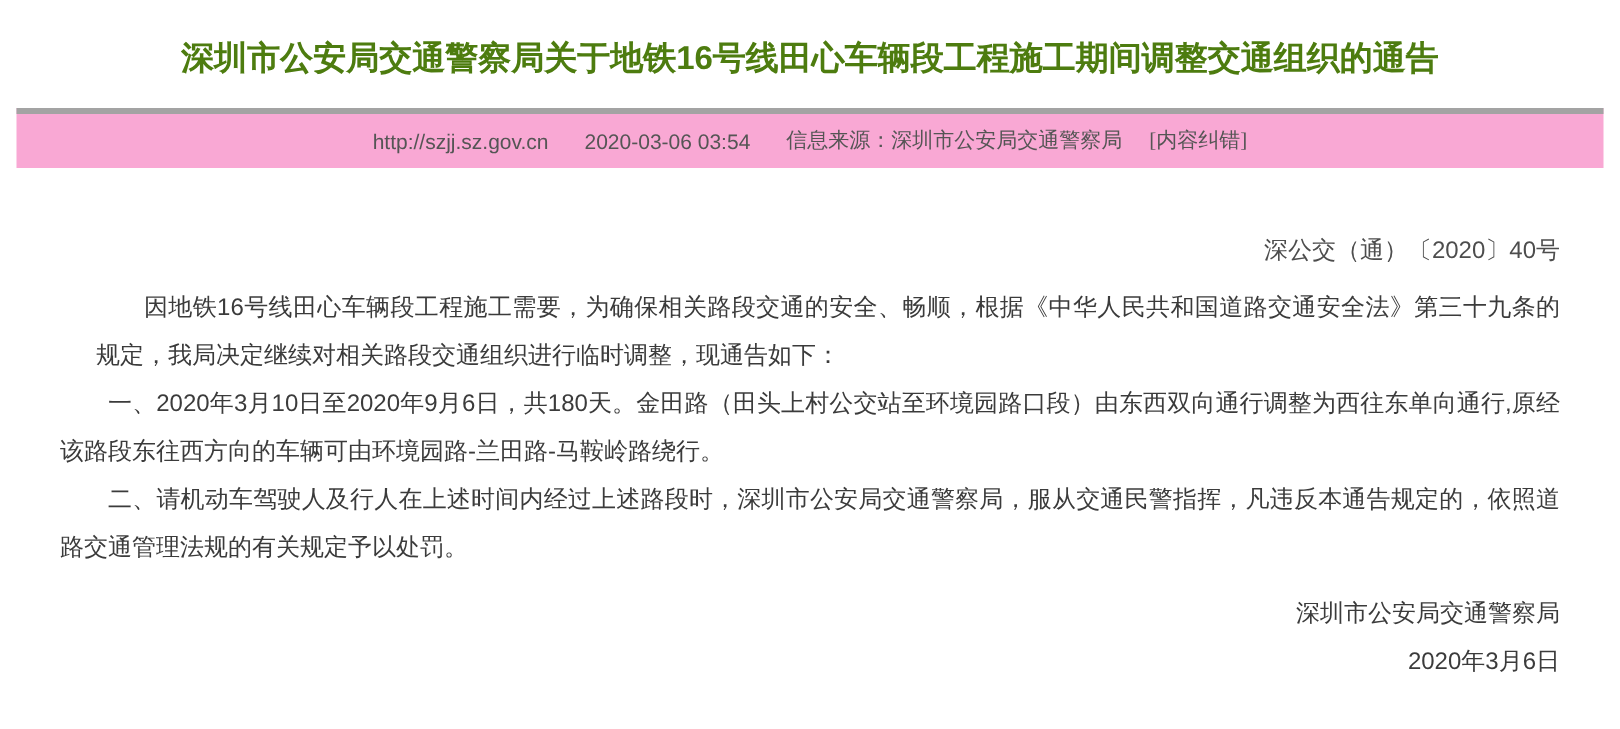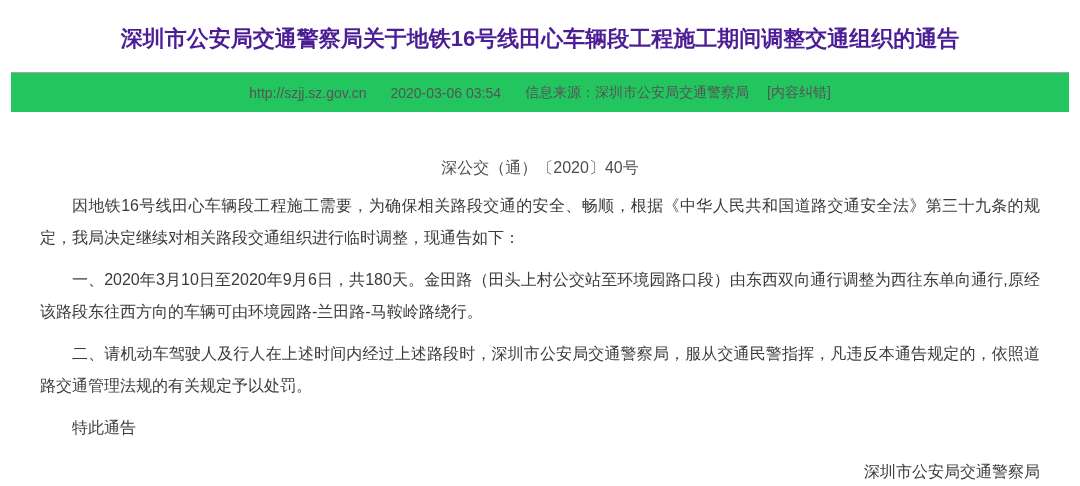--- a/index.html
+++ b/index.html
@@ -15,61 +15,62 @@
     height: 486px;
     background: #ffffff;
     position: relative;
   }
   .title {
     margin: 24px 60px 0;
     text-align: center;
     font-size: 22px;
     font-weight: bold;
     line-height: 30px;
-    color: #4c1d95;
+    color: #4d7c0f;
   }
   .meta-bar {
     margin: 18px 11px 0;
     height: 40px;
-    background: #22c55e;
-    border-top: 1px solid #a3a3a3;
+    background: #f9a8d4;
+    border-top: 4px solid #a3a3a3;
     display: flex;
     justify-content: center;
     align-items: center;
     font-size: 14px;
     color: #555555;
     gap: 24px;
     white-space: nowrap;
   }
   .meta-source { display: inline-flex; }
   .correction {
     color: #555555;
     text-decoration: none;
     cursor: pointer;
     margin-left: -6px;
+    font-family: Liberation Serif, serif;
   }
   .article {
     padding: 0 40px;
     font-size: 16px;
     color: #3b3b3b;
     line-height: 32px;
   }
   .doc-number {
     margin-top: 46px;
-    text-align: center;
+    text-align: right;
     font-size: 16px;
     line-height: 20px;
     color: #4d4d4d;
   }
   .para {
-    margin-top: 10px;
+    margin-top: 0;
     text-indent: 2em;
     text-align: justify;
   }
-  .para.first { margin-top: 12px; }
+  .para.first { margin-top: 12px; margin-left: 24px; }
   .sign {
     text-align: right;
     line-height: 20px;
     color: #3b3b3b;
   }
   .sign.name { margin-top: 18px; }
   .sign.date { margin-top: 12px; }
 </style>
 </head>
 <body>
@@ -91,21 +92,20 @@
   <div class="article">
 
     <p class="doc-number">深公交（通）〔2020〕40号</p>
 
     <p class="para first">因地铁16号线田心车辆段工程施工需要，为确保相关路段交通的安全、畅顺，根据《中华人民共和国道路交通安全法》第三十九条的规定，我局决定继续对相关路段交通组织进行临时调整，现通告如下：</p>
 
     <p class="para">一、2020年3月10日至2020年9月6日，共180天。金田路（田头上村公交站至环境园路口段）由东西双向通行调整为西往东单向通行,原经该路段东往西方向的车辆可由环境园路-兰田路-马鞍岭路绕行。</p>
 
     <p class="para">二、请机动车驾驶人及行人在上述时间内经过上述路段时，深圳市公安局交通警察局，服从交通民警指挥，凡违反本通告规定的，依照道路交通管理法规的有关规定予以处罚。</p>
 
-    <p class="para">特此通告</p>
 
     <p class="sign name">深圳市公安局交通警察局</p>
 
     <p class="sign date">2020年3月6日</p>
 
   </div>
 
 </div>
 
 </body></html>

